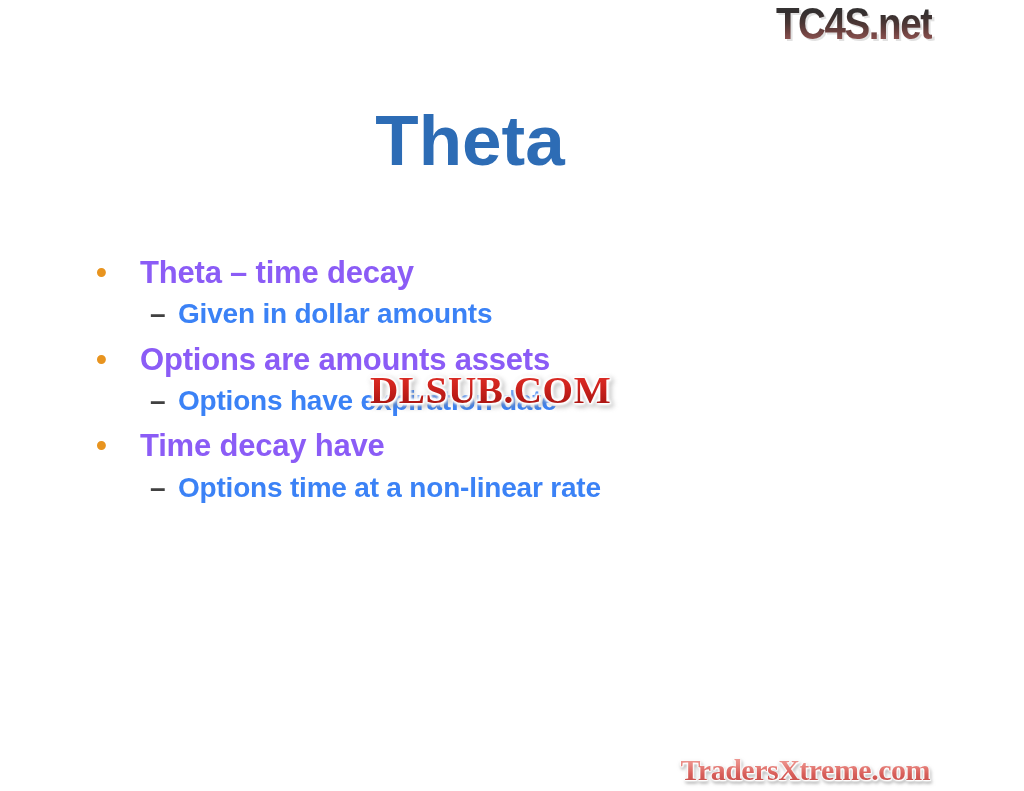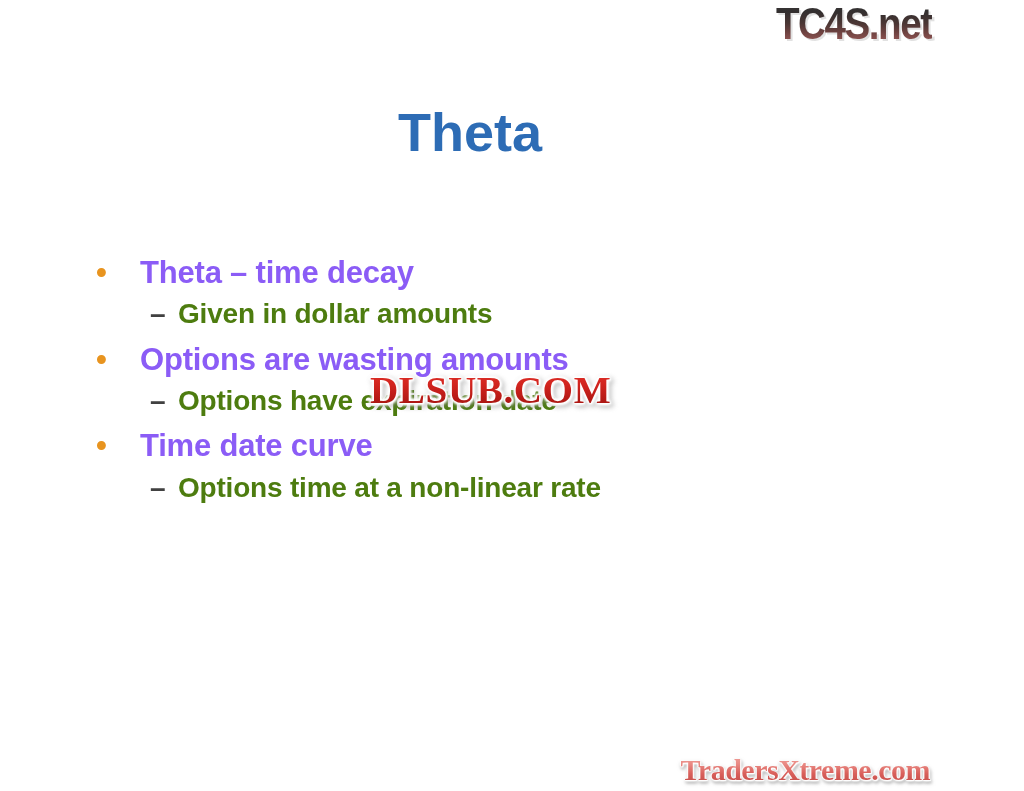--- a/index.html
+++ b/index.html
@@ -64,21 +64,21 @@
 
   
   .slide-title {
     position: absolute;
     left: 0;
     right: 0;
     top: 104px;
     text-align: center;
     font-family: "Liberation Sans", sans-serif;
     font-weight: bold;
-    font-size: 54px;
+    font-size: 71px;
     line-height: 1.05;
     color: #2d6cb5;
     letter-spacing: 0px;
   }
 
   
   .body-list {
     position: absolute;
     left: 96px;
     top: 252px;
@@ -117,21 +117,21 @@
   .level2 {
     padding-left: 54px;
   }
   .level2 .bullet-marker {
     width: 28px;
     color: #414141;
     font-size: 28px;
     line-height: 1;
   }
   .level2 .bullet-text {
-    color: #4d7c0f;
+    color: #3b82f6;
     font-size: 28px;
     font-weight: bold;
     line-height: 1.34;
     letter-spacing: -0.2px;
   }
 
   
   .watermark {
     position: absolute;
     left: 370px;
@@ -208,31 +208,31 @@
       <span class="bullet-text">Theta – time decay</span>
     </div>
 
     <div class="bullet-row level2">
       <span class="bullet-marker">–</span>
       <span class="bullet-text">Given in dollar amounts</span>
     </div>
 
     <div class="bullet-row level1">
       <span class="bullet-marker">•</span>
-      <span class="bullet-text">Options are wasting amounts</span>
+      <span class="bullet-text">Options are amounts assets</span>
     </div>
 
     <div class="bullet-row level2">
       <span class="bullet-marker">–</span>
       <span class="bullet-text">Options have expiration date</span>
     </div>
 
     <div class="bullet-row level1">
       <span class="bullet-marker">•</span>
-      <span class="bullet-text">Time date curve</span>
+      <span class="bullet-text">Time decay have</span>
     </div>
 
     <div class="bullet-row level2">
       <span class="bullet-marker">–</span>
       <span class="bullet-text">Options time at a non-linear rate</span>
     </div>
 
   </div>
 
   <div class="watermark">DLSUB.COM</div>

